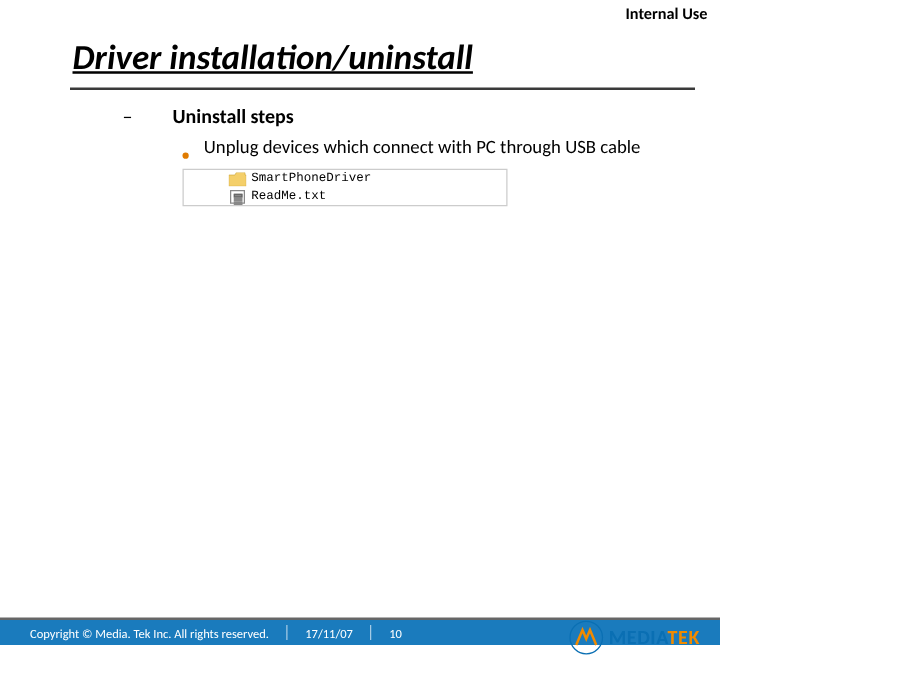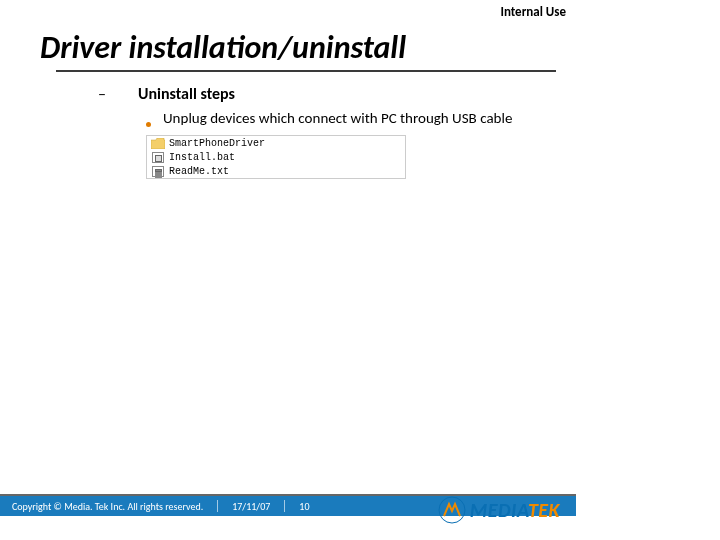--- a/index.html
+++ b/index.html
@@ -1,43 +1,43 @@
 <!DOCTYPE html>
 <html><head>
 <meta charset="utf-8">
 <style>
   * { margin: 0; padding: 0; box-sizing: border-box; }
   html, body { width: 720px; height: 540px; font-family: Calibri, Arial, sans-serif; background: #fff; color: #000; overflow: hidden; }
   .slide { position: relative; width: 576px; height: 540px; }
   .classification { position: absolute; top: 4px; right: 10px; font-size: 13px; font-weight: 600; }
-  .title { position: absolute; top: 28px; left: 40px; font-size: 32px; font-weight: 700; font-style: italic; }
+  .title { position: absolute; top: 28px; left: 58px; font-size: 28px; font-weight: 700; font-style: italic; text-decoration: underline; }
   .rule { position: absolute; top: 70px; left: 56px; right: 20px; height: 2px; background: #3a3a3a; }
   .content { position: absolute; top: 84px; left: 56px; right: 40px; }
   .lvl1 { display: flex; align-items: flex-start; margin-bottom: 6px; }
   .lvl1 .bullet { width: 8px; height: 8px; background: #e07b00; margin-top: 8px; margin-right: 16px; flex-shrink: 0; }
   .lvl1 .text { font-size: 20px; }
   .lvl2 { display: flex; align-items: flex-start; margin-left: 42px; margin-bottom: 6px; }
   .lvl2 .dash { margin-right: 12px; font-size: 16px; margin-top: 0; }
   .lvl2 .text { font-size: 16px; font-weight: 600; margin-left: 20px; }
   .lvl3 { display: flex; align-items: flex-end; margin-left: 90px; margin-bottom: 4px; }
   .lvl3 .dot { width: 5px; height: 5px; border-radius: 50%; background: #e07b00; margin-top: 7px; margin-right: 12px; flex-shrink: 0; }
   .lvl3 .text { font-size: 15px; }
-  .file-list { margin-left: 90px; margin-top: 8px; border: 1px solid #ccc; background: #fff; width: 260px; }
+  .file-list { margin-left: 90px; margin-top: 8px; border: 1px solid #ccc; background: #fff; width: 260px; padding-left: 32px; }
   .file-item { display: flex; align-items: center; padding: 1px 4px; font-family: "Courier New", monospace; font-size: 10px; }
   .file-item .icon { width: 14px; height: 12px; margin-right: 4px; display: flex; align-items: center; justify-content: center; }
   .folder-icon svg { width: 14px; height: 11px; }
   .bat-icon, .txt-icon { border: 1px solid #888; width: 12px; height: 11px; background: #fff; position: relative; }
   .bat-icon::before { content: ""; position: absolute; width: 5px; height: 5px; border: 1px solid #666; left: 2px; top: 2px; background: #ddd; }
   .txt-lines::before { content: ""; position: absolute; left: 2px; right: 2px; top: 2px; height: 1px; background: #888; box-shadow: 0 3px 0 #888, 0 6px 0 #888; }
-  .footer-bar { position: absolute; left: 0; right: 0; bottom: 24px; height: 20px; background: #1a7bbd; display: flex; align-items: center; color: #fff; font-size: 10px; padding-left: 12px; }
+  .footer-bar { position: absolute; left: 0; right: 0; bottom: 24px; height: 20px; background: #1a7bbd; display: flex; align-items: center; color: #fff; font-size: 10px; padding-left: 24px; }
   .footer-bar .sep { width: 1px; height: 12px; background: rgba(255,255,255,.6); margin: 0 14px; }
   .footer-rule { position: absolute; left: 0; right: 0; bottom: 44px; height: 2px; background: #666; }
   .logo { position: absolute; right: 16px; bottom: 16px; display: flex; align-items: center; }
   .logo-mark { width: 28px; height: 28px; margin-right: 4px; }
-  .logo-text { font-size: 20px; font-weight: 700; letter-spacing: 0.5px; font-style: italic; }
+  .logo-text { font-size: 16px; font-weight: 700; letter-spacing: 0.5px; }
   .logo-text .m { color: #0a6fb3; }
   .logo-text .t { color: #f08a00; }
 </style>
 </head>
 <body>
 
 <div class="slide">
 
   <div class="classification">Internal Use</div>
 
@@ -58,26 +58,20 @@
       <div class="file-item">
         <span class="icon folder-icon">
           <svg viewBox="0 0 14 11">
               <path d="M0 2 L5 2 L6 0 L13 0 L13 2 L14 2 L14 11 L0 11 Z" fill="#f4cf6a" stroke="#caa338" stroke-width="0.5"></path>
             </svg>
         </span>
         <span>SmartPhoneDriver</span>
       </div>
       <div class="file-item">
         <span class="icon">
-            <span class="bat-icon"></span>
-          </span>
-        <span>Install.bat</span>
-      </div>
-      <div class="file-item">
-        <span class="icon">
             <span class="bat-icon txt-lines"></span>
           </span>
         <span>ReadMe.txt</span>
       </div>
     </div>
   </div>
 
   <div class="footer-rule"></div>
   <div class="footer-bar">
     <span>Copyright © Media. Tek Inc. All rights reserved.</span>

